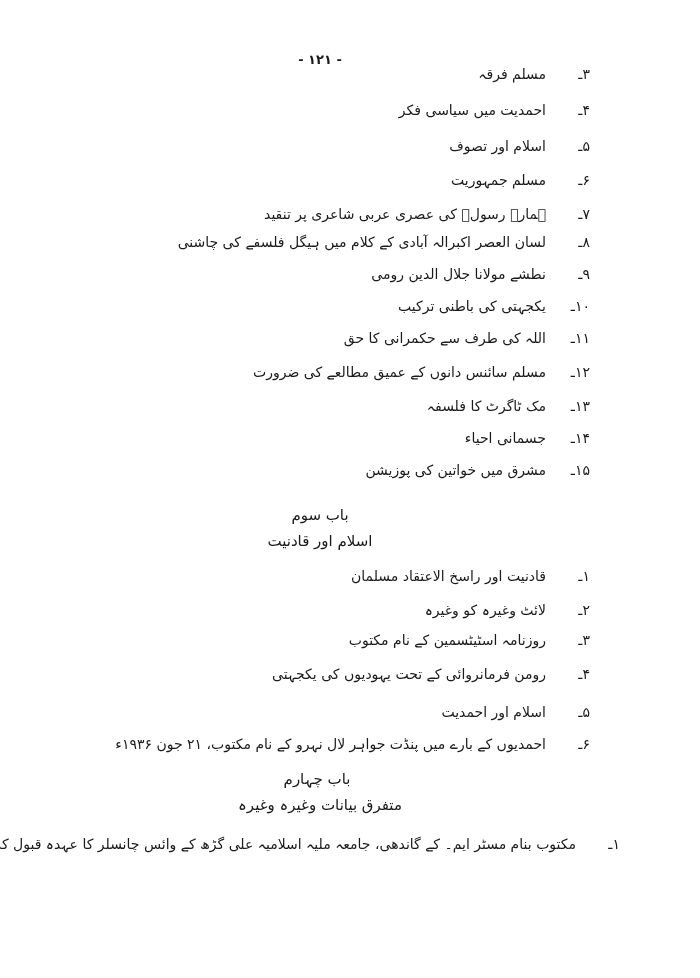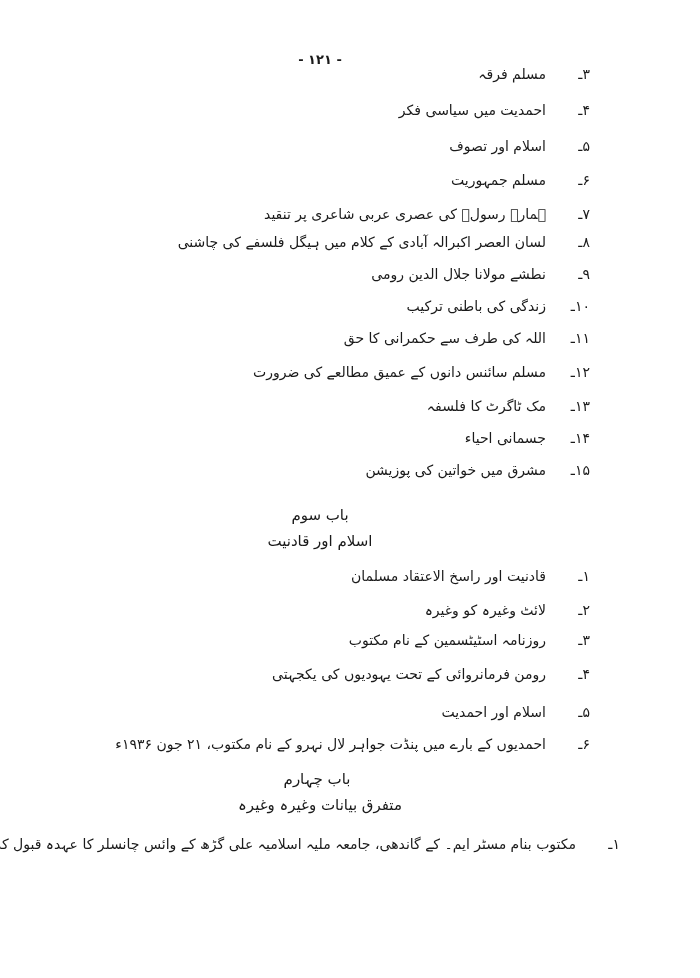--- a/index.html
+++ b/index.html
@@ -43,21 +43,21 @@
     <div class="row" style="top:232px;right:110px;width:500px">
         <span class="num">۸ـ</span>
         <span class="txt">لسان العصر اکبرالہ آبادی کے کلام میں ہیگل فلسفے کی چاشنی</span>
       </div>
     <div class="row" style="top:264px;right:110px;width:500px">
         <span class="num">۹ـ</span>
         <span class="txt">نطشے مولانا جلال الدین رومی</span>
       </div>
     <div class="row" style="top:296px;right:110px;width:500px">
         <span class="num">۱۰ـ</span>
-        <span class="txt">زندگی کی باطنی ترکیب</span>
+        <span class="txt">یکجہتی کی باطنی ترکیب</span>
       </div>
     <div class="row" style="top:328px;right:110px;width:500px">
         <span class="num">۱۱ـ</span>
         <span class="txt">اللہ کی طرف سے حکمرانی کا حق</span>
       </div>
     <div class="row" style="top:362px;right:110px;width:500px">
         <span class="num">۱۲ـ</span>
         <span class="txt">مسلم سائنس دانوں کے عمیق مطالعے کی ضرورت</span>
       </div>
     <div class="row" style="top:396px;right:110px;width:500px">

